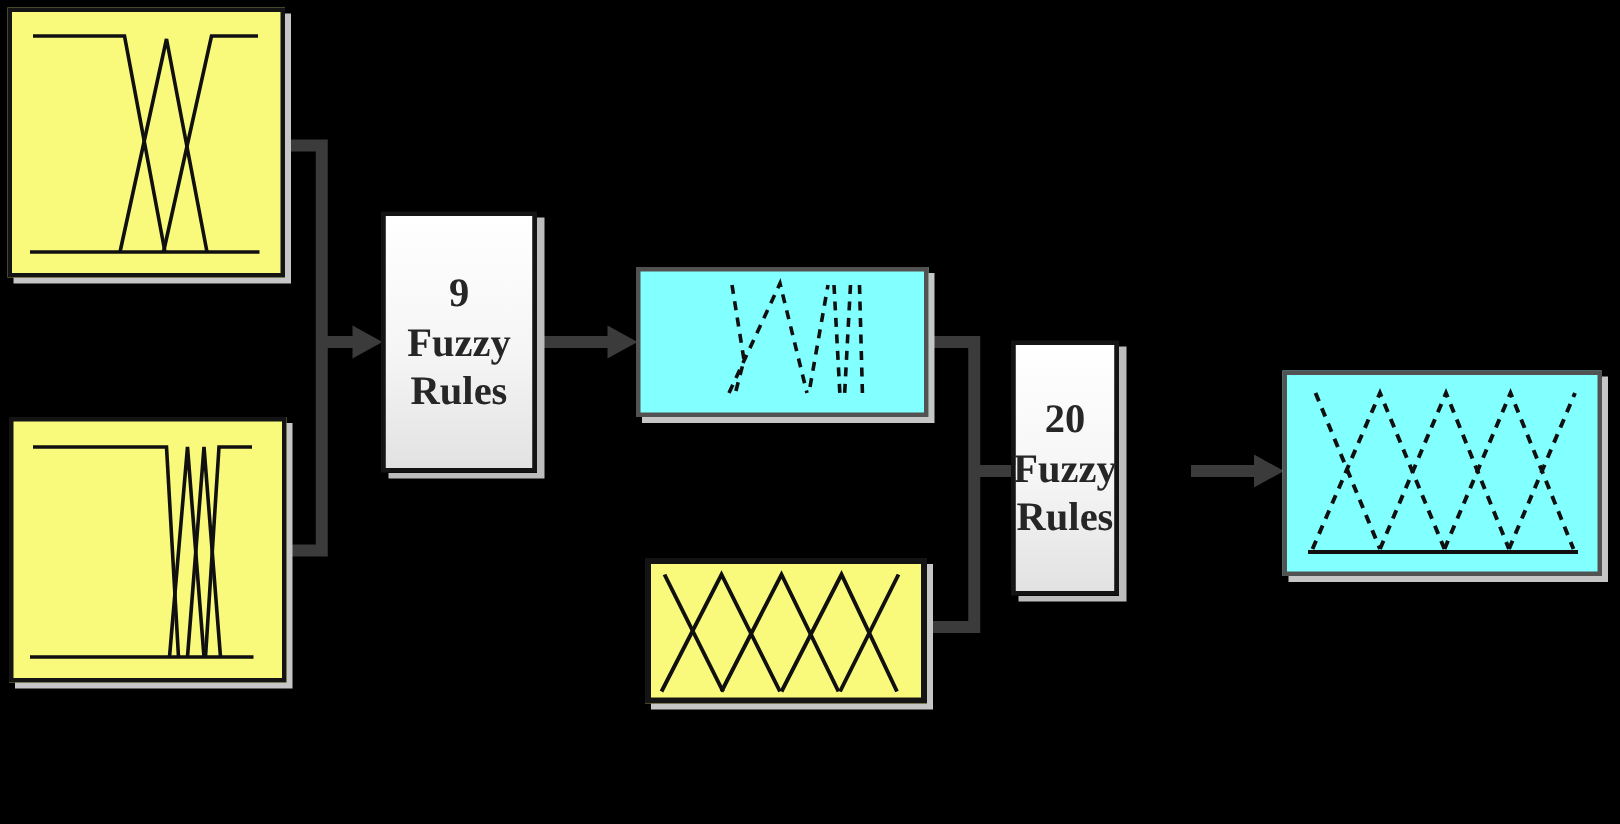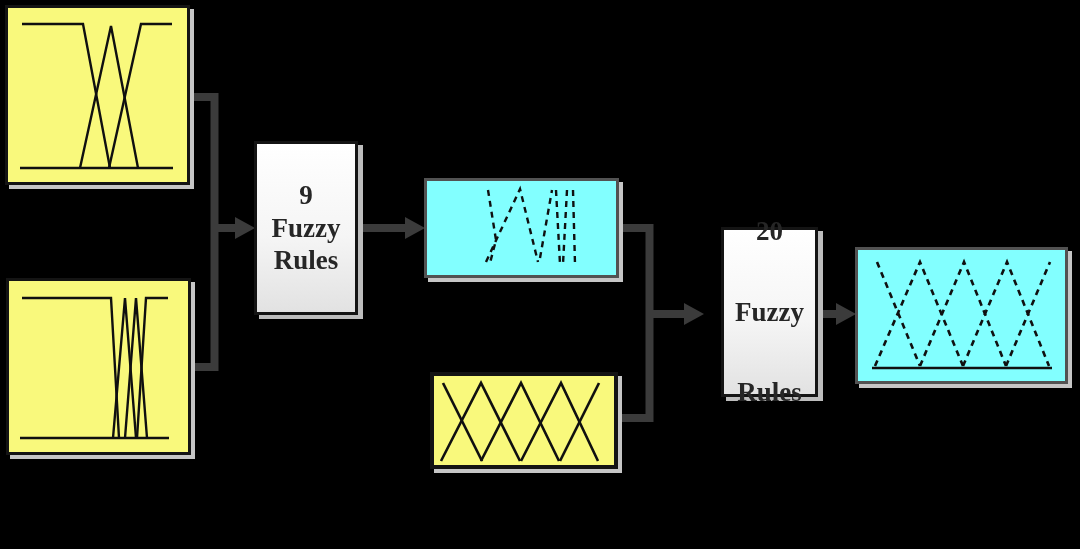--- a/index.html
+++ b/index.html
@@ -15,21 +15,21 @@
     border:3px solid #141414;box-shadow:5px 4px 0 #bdbdbd;
     display:flex;flex-direction:column;align-items:center;justify-content:center;
     font-size:27px;font-weight:600;color:#262626;line-height:1.22;text-align:center;
   }
   .rule-box span{display:block;}
   #box1{left:5px;top:5px;width:185px;height:180px;}
   #box2{left:6px;top:278px;width:185px;height:177px;}
   #box3{left:254px;top:141px;width:104px;height:174px;}
   #box4{left:424px;top:178px;width:195px;height:100px;}
   #box5{left:430px;top:372px;width:188px;height:97px;border-width:4px;}
-  #box6{left:721px;top:227px;width:97px;height:170px;gap:48px;}
+  #box6{left:674px;top:227px;width:72px;height:170px;}
   #box7{left:855px;top:247px;width:213px;height:137px;}
   svg.plot{display:block;width:100%;height:100%;}
   #connector-layer{position:absolute;left:0;top:0;width:1080px;height:549px;}
   .wire{fill:none;stroke:#3b3b3b;stroke-width:8;stroke-linejoin:miter;stroke-linecap:butt;}
   .head{fill:#3b3b3b;stroke:none;}
 </style>
 </head>
 <body>
 
 <div id="canvas">

